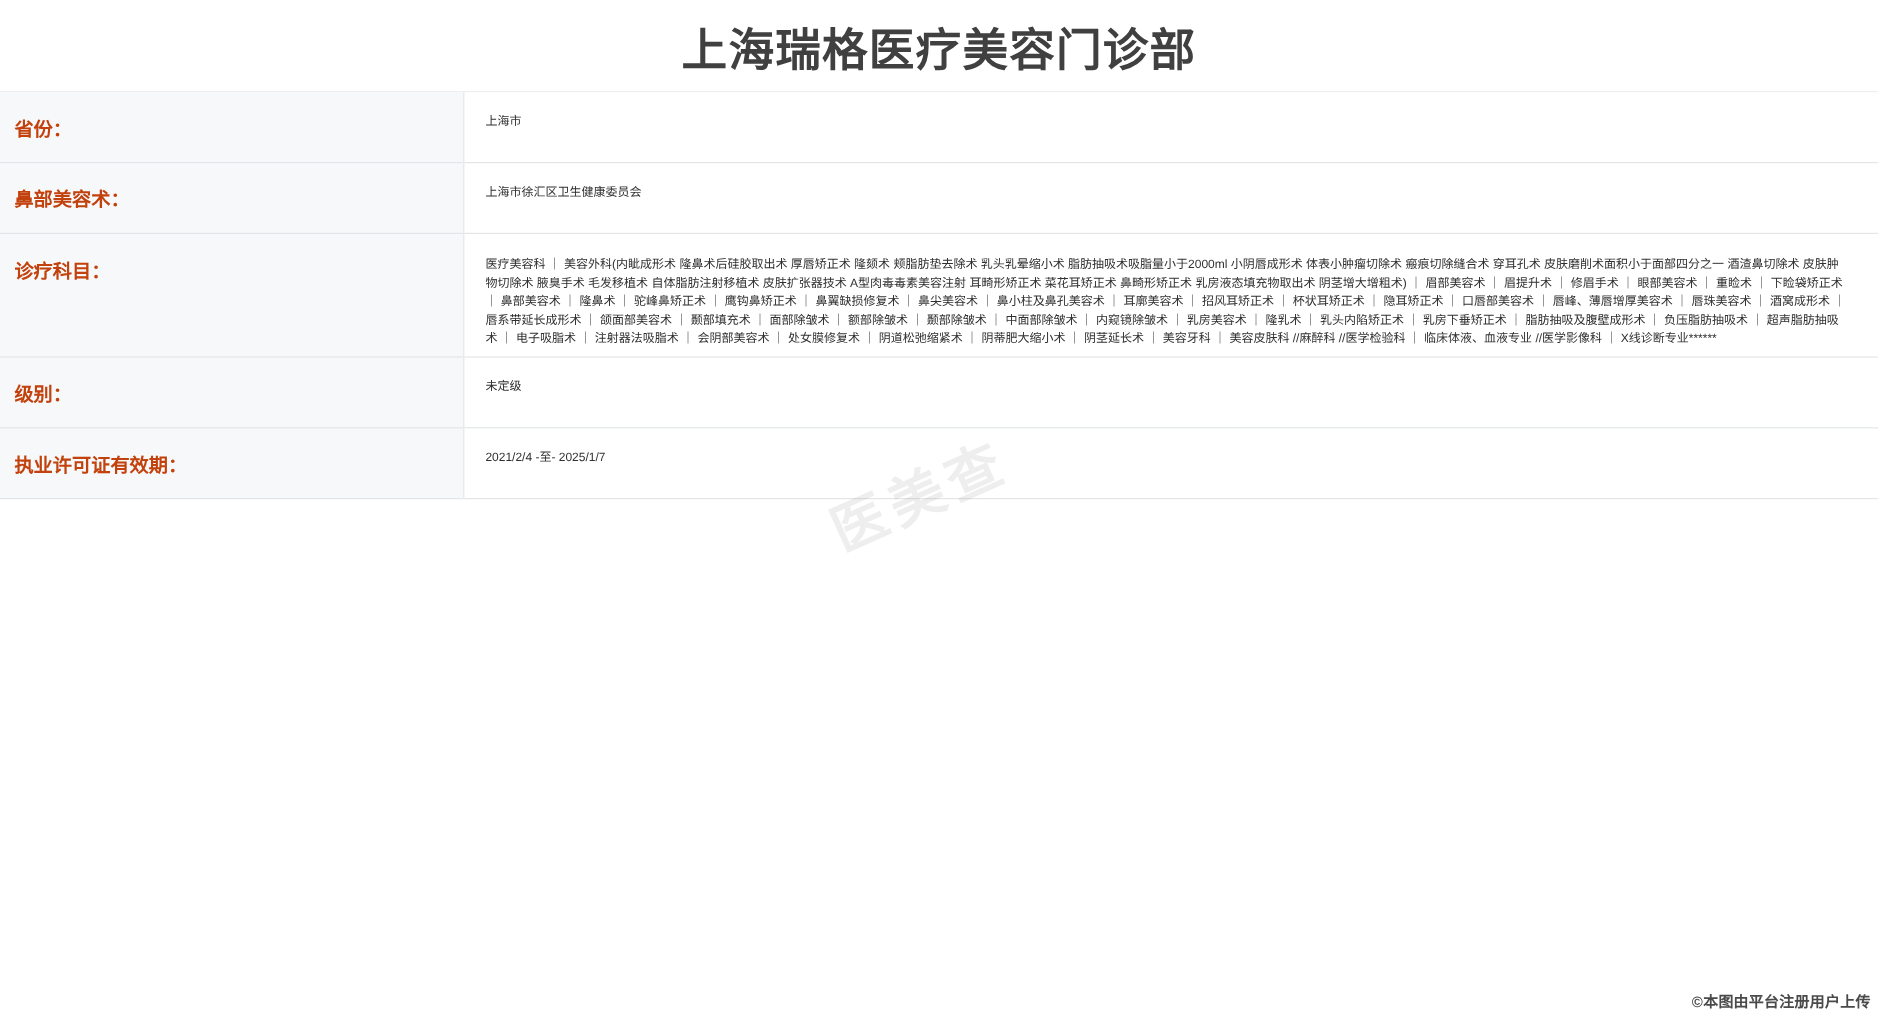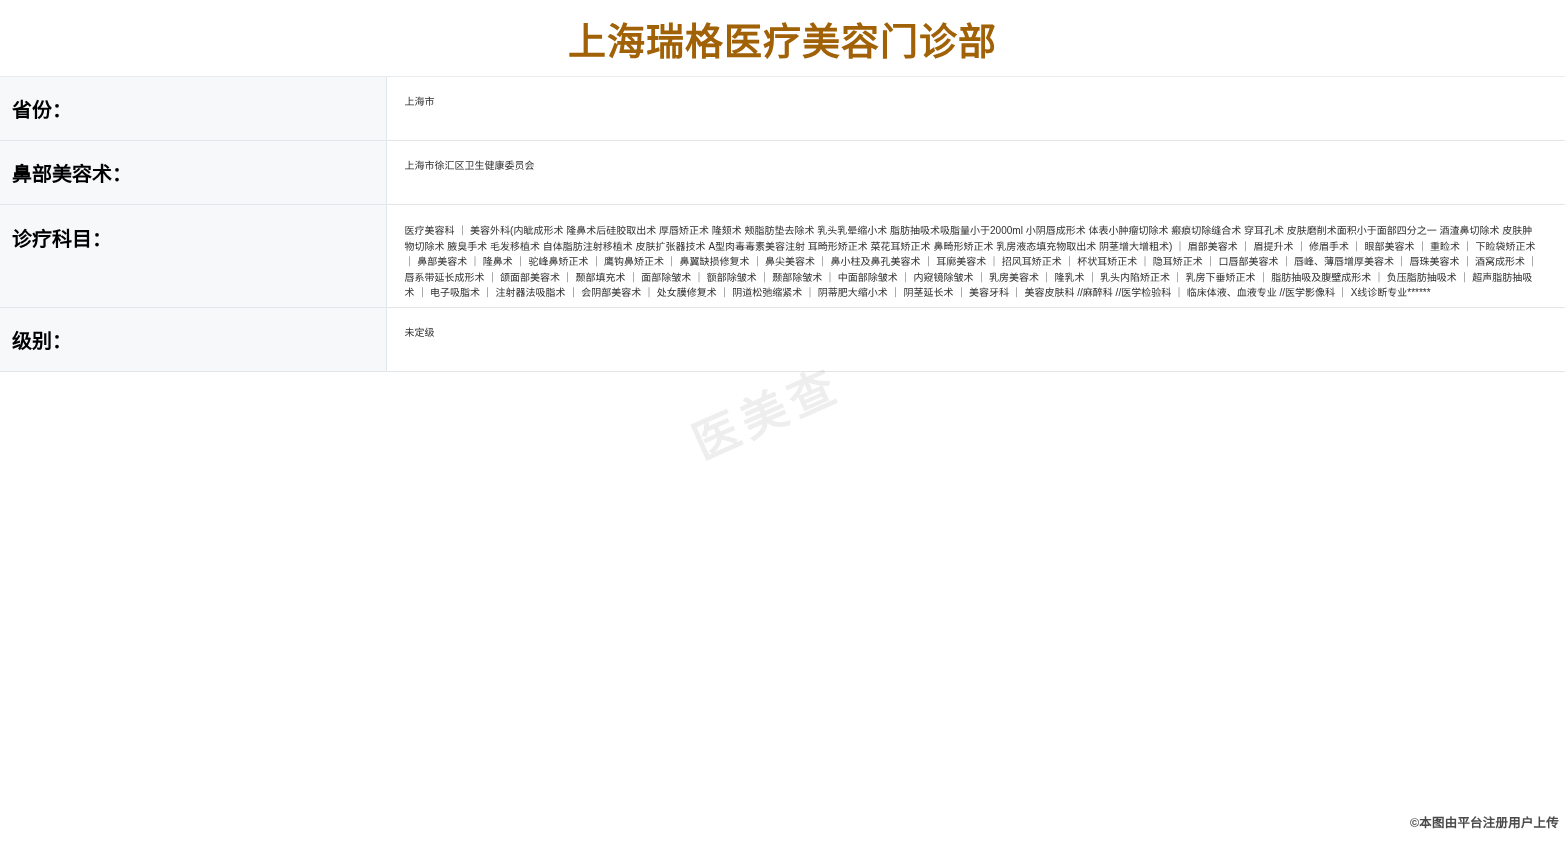--- a/index.html
+++ b/index.html
@@ -21,40 +21,40 @@
     display: flex;
     align-items: center;
     justify-content: center;
     background: #ffffff;
     border-bottom: 1px solid #e9ecef;
   }
   .title-bar h1 {
     margin: 2px;
     font-size: 38px;
     font-weight: 700;
-    color: #a16207;
+    color: #404040;
     letter-spacing: 1px;
   }
   table.info {
     width: 100%;
     border-collapse: collapse;
     table-layout: fixed;
   }
   table.info tr {
     border-bottom: 1px solid #e3e6e8;
   }
   table.info th {
     width: 386px;
     background: #f6f8f9;
     text-align: left;
     vertical-align: top;
     padding: 17px 0 17px 12px;
-    font-size: 20px;
+    font-size: 16px;
     font-weight: 700;
-    color: #000000;
+    color: #c2410c;
     border-right: 1px solid #e3e6e8;
     white-space: nowrap;
   }
   table.info td {
     background: #ffffff;
     vertical-align: top;
     padding: 17px 24px 17px 18px;
     font-size: 10px;
     color: #303030;
     line-height: 1.55;
@@ -75,21 +75,21 @@
     letter-spacing: 6px;
     pointer-events: none;
     user-select: none;
     display: flex;
     align-items: center;
     justify-content: center;
   }
   .footer-note {
     position: absolute;
     right: 6px;
-    bottom: 20px;
+    bottom: 8px;
     font-size: 12.5px;
     font-weight: 700;
     color: #4a4a4a;
     letter-spacing: 0.2px;
   }
 </style>
 </head>
 <body>
 
 <div class="page">
@@ -109,20 +109,24 @@
         <td>上海市徐汇区卫生健康委员会</td>
       </tr>
       <tr class="row-scope">
         <th>诊疗科目：</th>
         <td class="scope-cell">医疗美容科 ｜ 美容外科(内眦成形术 隆鼻术后硅胶取出术 厚唇矫正术 隆颏术 颊脂肪垫去除术 乳头乳晕缩小术 脂肪抽吸术吸脂量小于2000ml 小阴唇成形术 体表小肿瘤切除术 瘢痕切除缝合术 穿耳孔术 皮肤磨削术面积小于面部四分之一 酒渣鼻切除术 皮肤肿物切除术 腋臭手术 毛发移植术 自体脂肪注射移植术 皮肤扩张器技术 A型肉毒毒素美容注射 耳畸形矫正术 菜花耳矫正术 鼻畸形矫正术 乳房液态填充物取出术 阴茎增大增粗术) ｜ 眉部美容术 ｜ 眉提升术 ｜ 修眉手术 ｜ 眼部美容术 ｜ 重睑术 ｜ 下睑袋矫正术 ｜ 鼻部美容术 ｜ 隆鼻术 ｜ 驼峰鼻矫正术 ｜ 鹰钩鼻矫正术 ｜ 鼻翼缺损修复术 ｜ 鼻尖美容术 ｜ 鼻小柱及鼻孔美容术 ｜ 耳廓美容术 ｜ 招风耳矫正术 ｜ 杯状耳矫正术 ｜ 隐耳矫正术 ｜ 口唇部美容术 ｜ 唇峰、薄唇增厚美容术 ｜ 唇珠美容术 ｜ 酒窝成形术 ｜ 唇系带延长成形术 ｜ 颌面部美容术 ｜ 颞部填充术 ｜ 面部除皱术 ｜ 额部除皱术 ｜ 颞部除皱术 ｜ 中面部除皱术 ｜ 内窥镜除皱术 ｜ 乳房美容术 ｜ 隆乳术 ｜ 乳头内陷矫正术 ｜ 乳房下垂矫正术 ｜ 脂肪抽吸及腹壁成形术 ｜ 负压脂肪抽吸术 ｜ 超声脂肪抽吸术 ｜ 电子吸脂术 ｜ 注射器法吸脂术 ｜ 会阴部美容术 ｜ 处女膜修复术 ｜ 阴道松弛缩紧术 ｜ 阴蒂肥大缩小术 ｜ 阴茎延长术 ｜ 美容牙科 ｜ 美容皮肤科 //麻醉科 //医学检验科 ｜ 临床体液、血液专业 //医学影像科 ｜ X线诊断专业******</td>
       </tr>
       <tr>
         <th>级别：</th>
         <td>未定级</td>
       </tr>
+      <tr>
+        <th>执业许可证有效期：</th>
+        <td>2021/2/4 -至- 2025/1/7</td>
+      </tr>
     </tbody>
   </table>
 
   <div class="watermark">医美查</div>
 
   <div class="footer-note">©本图由平台注册用户上传</div>
 
 </div>
 
 </body></html>

